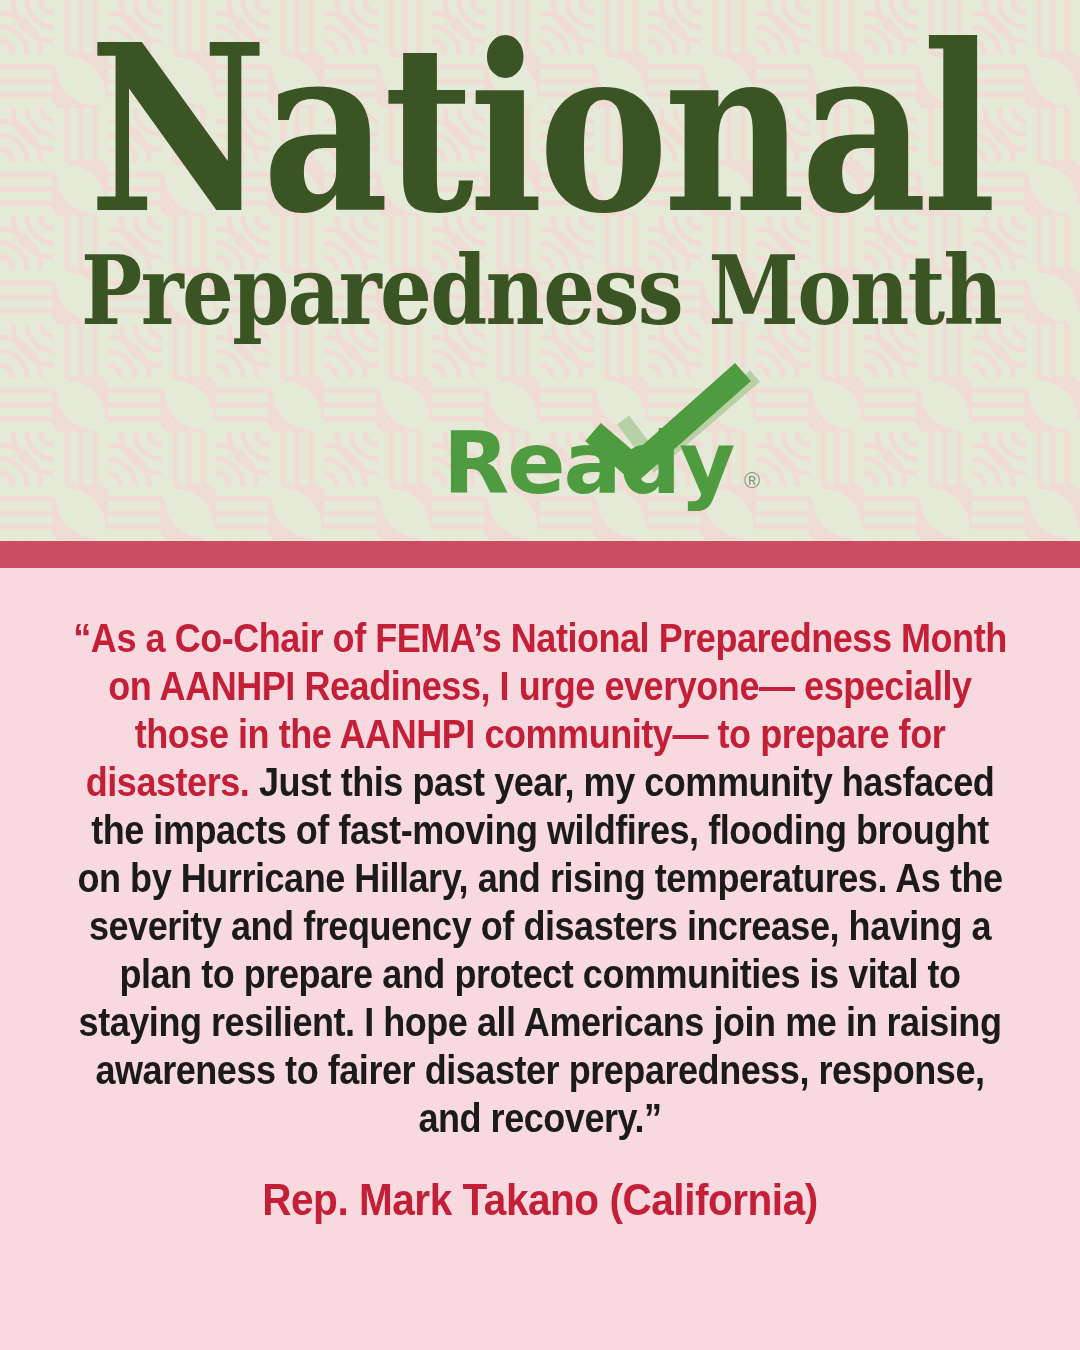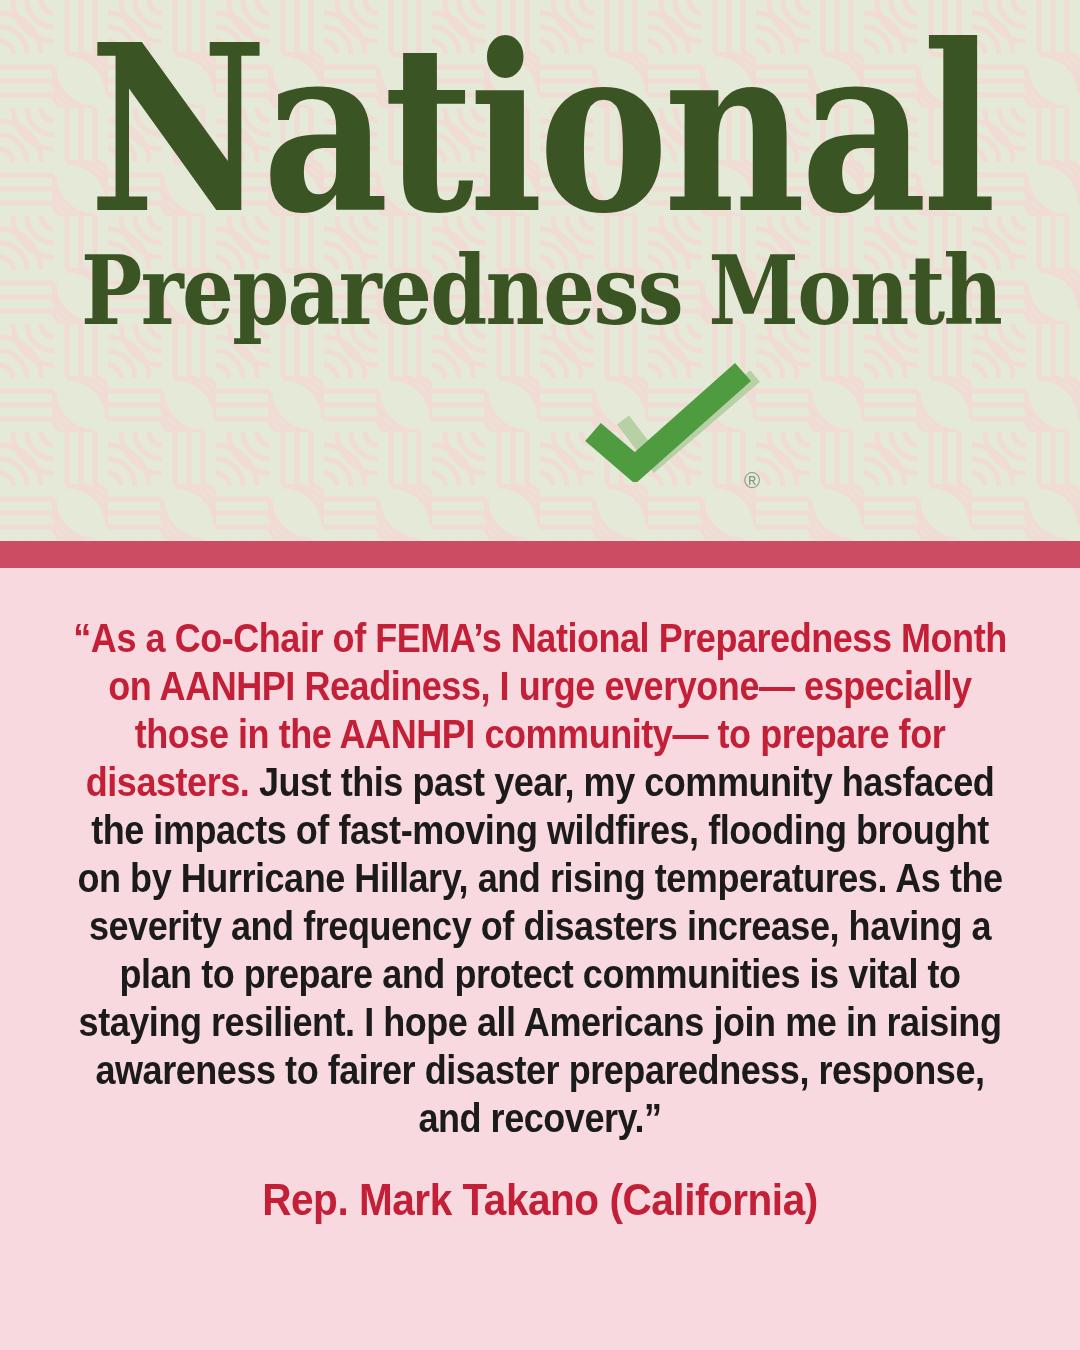--- a/index.html
+++ b/index.html
@@ -178,20 +178,21 @@
 
     <div class="header-content">
       <h1 class="title-line1">National</h1>
       <h2 class="title-line2">Preparedness Month</h2>
 
       <div class="ready-logo">
         <svg class="ready-check" viewBox="0 0 180 120" xmlns="http://www.w3.org/2000/svg">
           <path d="M 38 58 L 70 100 L 170 14" fill="none" stroke="#b8d0a5" stroke-width="15"></path>
           <path d="M 8 70 L 50 106 L 158 10" fill="none" stroke="#4e9c3f" stroke-width="24"></path>
         </svg>
+        <div class="ready-wordmark">Ready</div>
         <div class="registered-mark">®</div>
       </div>
     </div>
   </div>
 
   <div class="divider-bar"></div>
 
   <div class="quote-section">
     <p class="quote-text">
       <span class="quote-highlight">“As a Co-Chair of FEMA’s National Preparedness Month on AANHPI Readiness, I urge everyone— especially those in the AANHPI community— to prepare for disasters. </span><span class="quote-body">Just this past year, my community hasfaced the impacts of fast-moving wildfires, flooding brought on by Hurricane Hillary, and rising temperatures. As the severity and frequency of disasters increase, having a plan to prepare and protect communities is vital to staying resilient. I hope all Americans join me in raising awareness to fairer disaster preparedness, response, and recovery.”</span>

